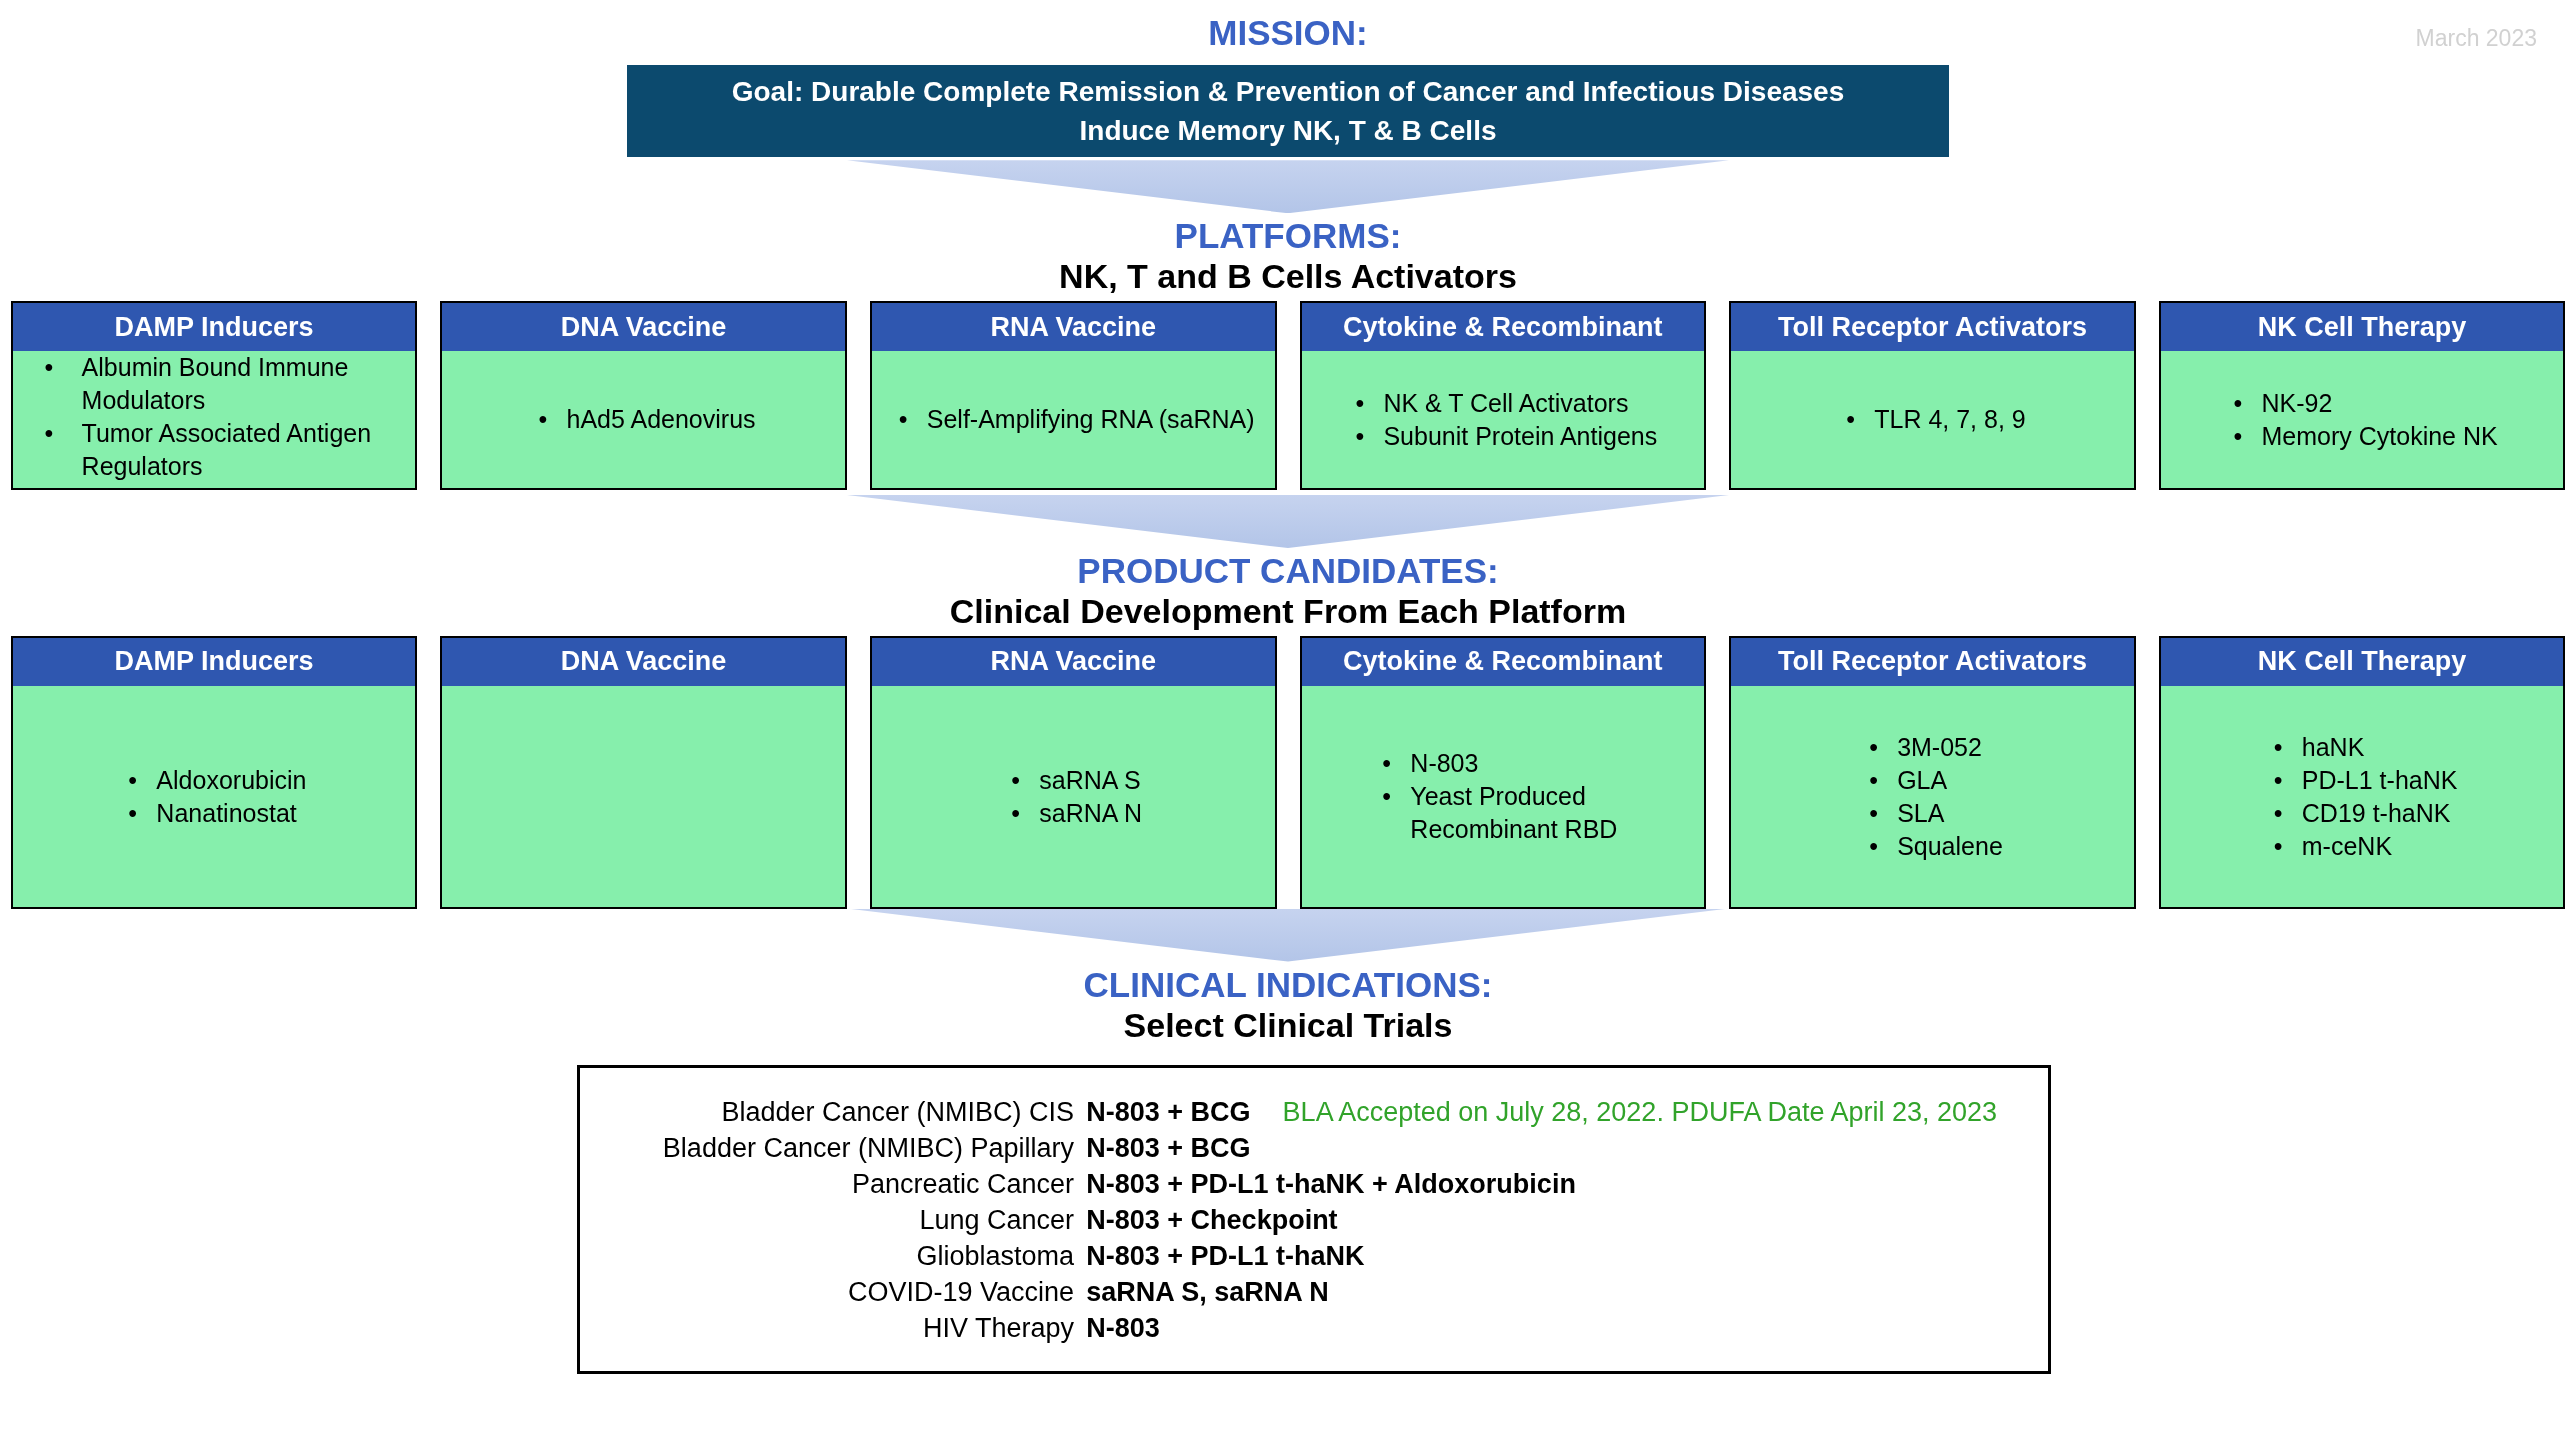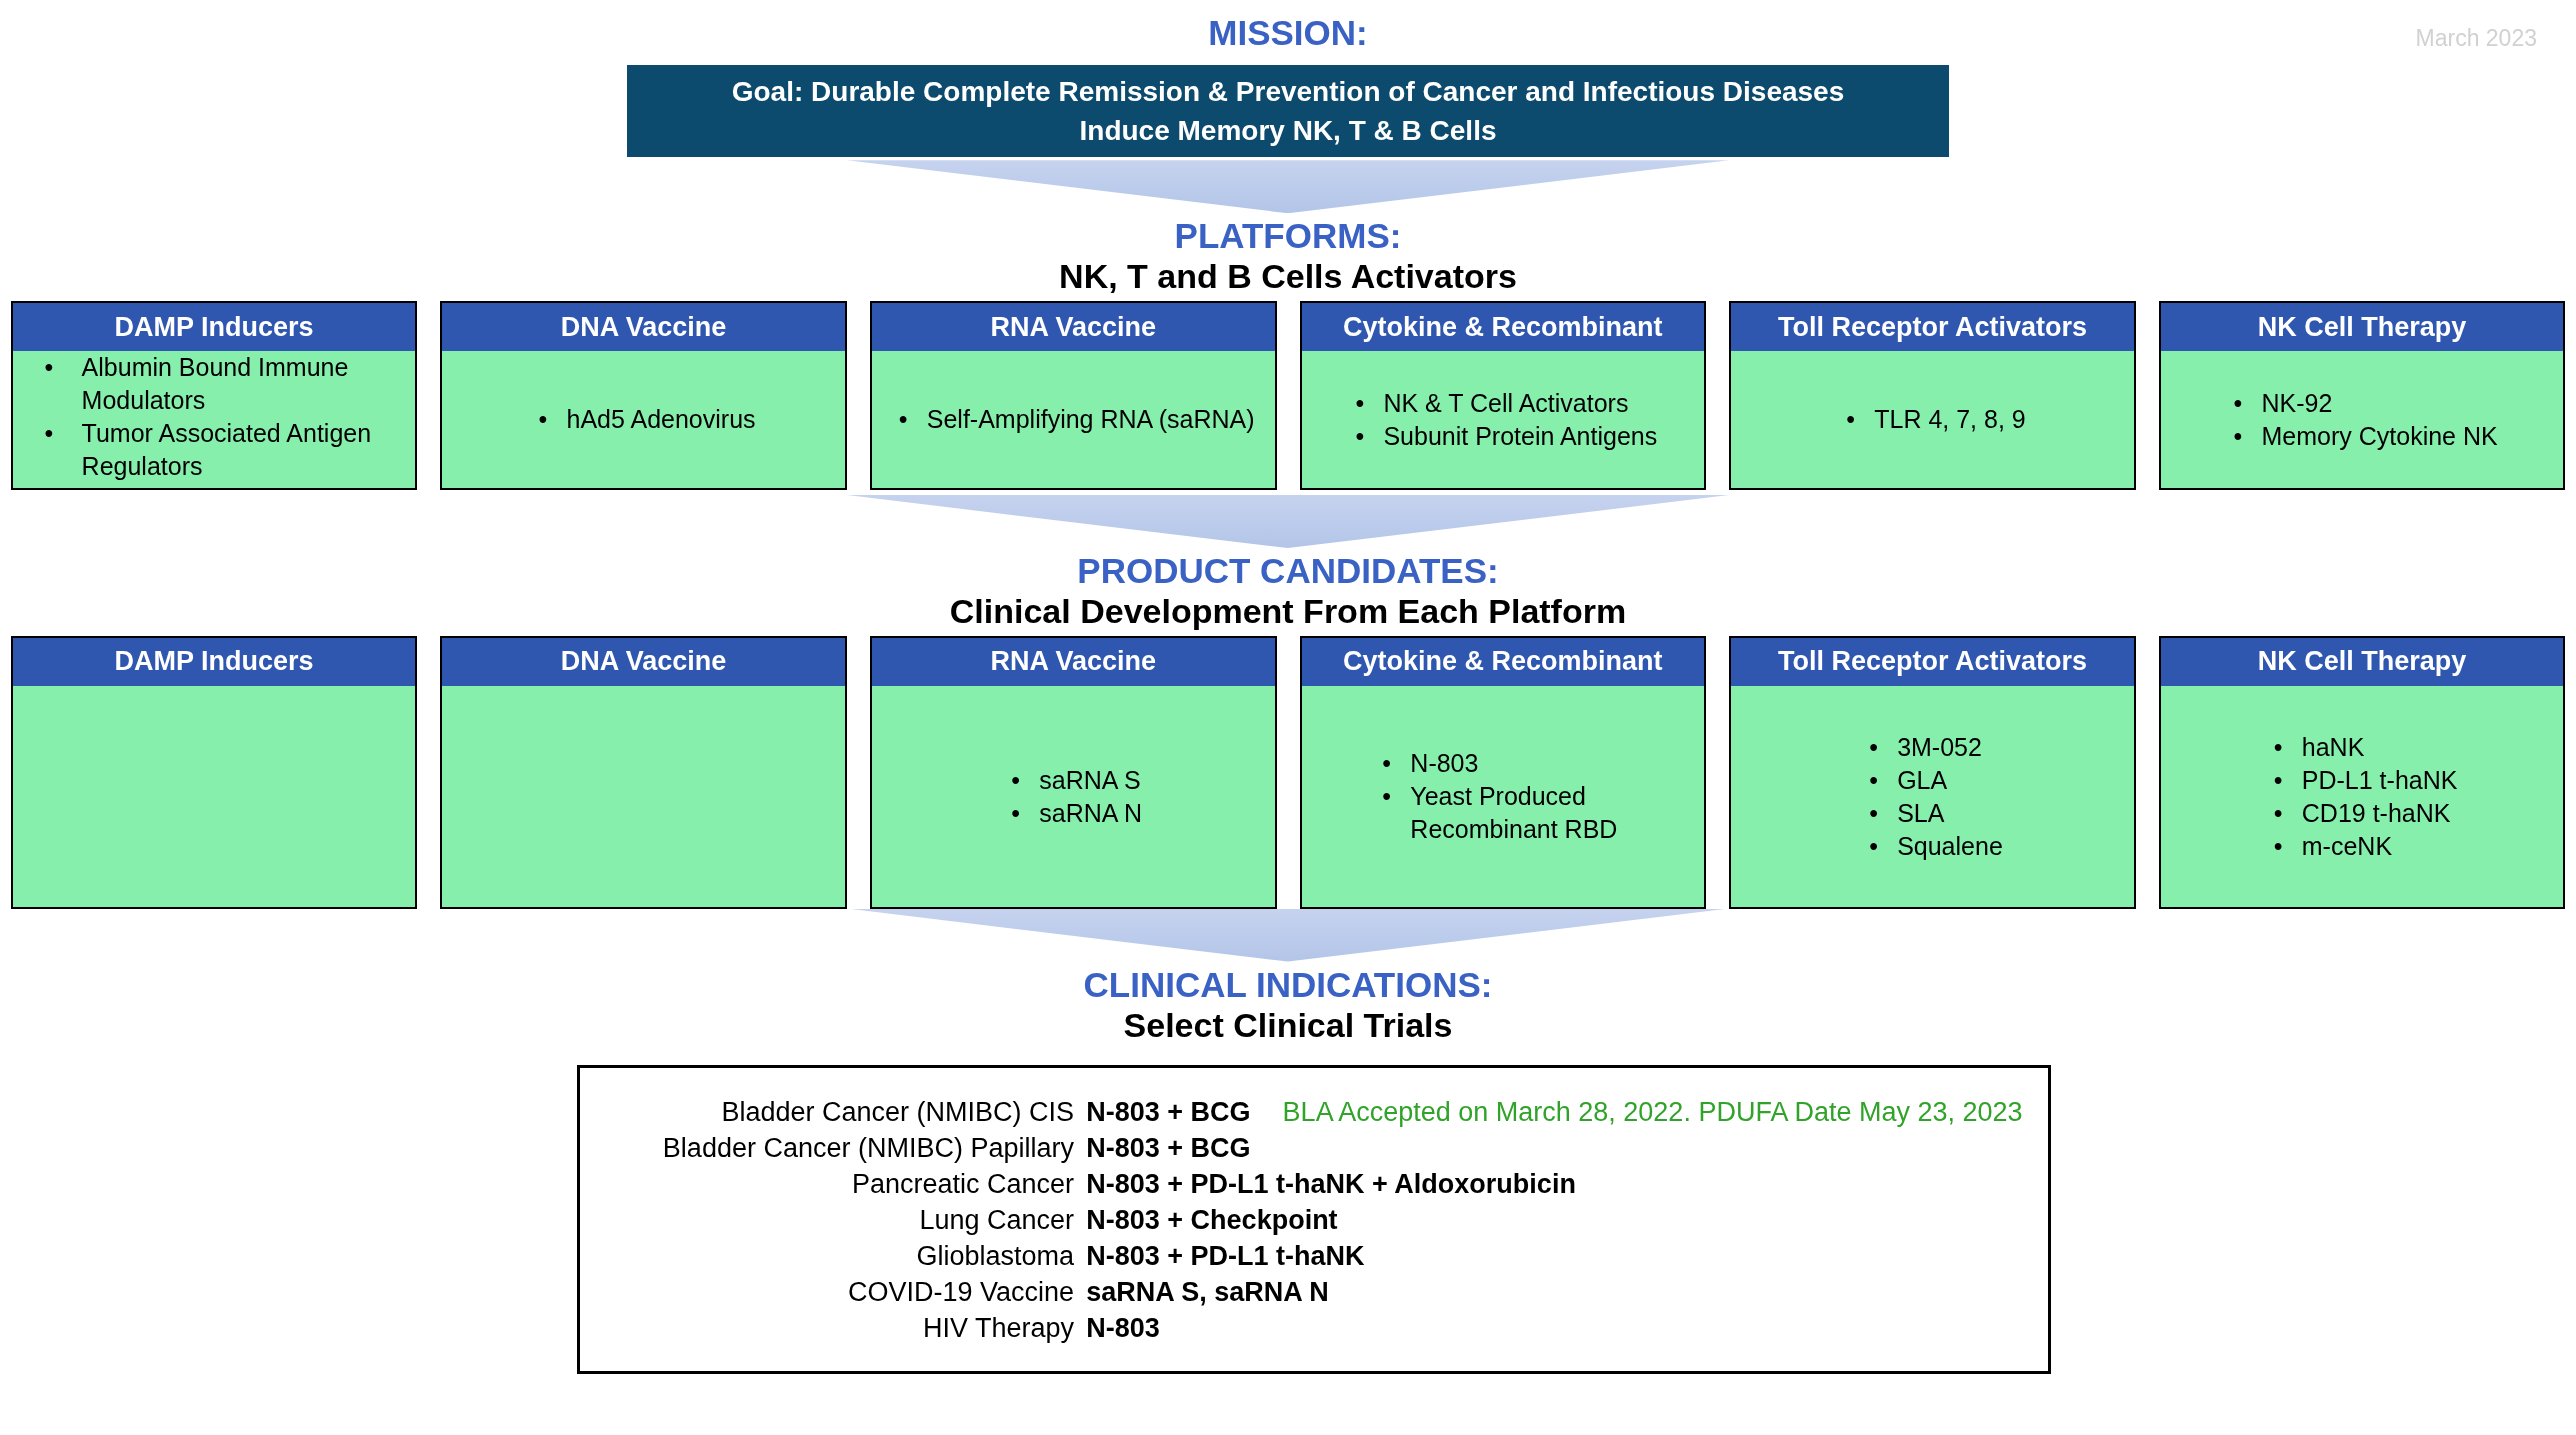--- a/index.html
+++ b/index.html
@@ -151,20 +151,26 @@
   </div>
 
   <div class="chevron" style="margin-top:5.3px;"></div>
 
   <div class="h-blue sect-h">PRODUCT CANDIDATES:</div>
   <div class="h-black">Clinical Development From Each Platform</div>
 
   <div class="box-row products-row">
     <div class="pbox">
       <div class="pbox-header">DAMP Inducers</div>
+      <div class="pbox-body">
+          <ul>
+        <li>Aldoxorubicin</li>
+        <li>Nanatinostat</li>
+      </ul>
+        </div>
     </div>
     <div class="pbox">
       <div class="pbox-header">DNA Vaccine</div>
     </div>
     <div class="pbox">
       <div class="pbox-header">RNA Vaccine</div>
       <div class="pbox-body">
           <ul>
         <li>saRNA S</li>
         <li>saRNA N</li>
@@ -206,21 +212,21 @@
 
   <div class="chevron" style="margin-top:0;"></div>
 
   <div class="h-blue sect-h">CLINICAL INDICATIONS:</div>
   <div class="h-black">Select Clinical Trials</div>
 
   <div class="trials-box">
     <div class="trow">
       <div class="t-ind">Bladder Cancer (NMIBC) CIS</div>
       <div class="t-treat">N-803 + BCG</div>
-      <div class="t-note">BLA Accepted on March 28, 2022. PDUFA Date May 23, 2023</div>
+      <div class="t-note">BLA Accepted on July 28, 2022. PDUFA Date April 23, 2023</div>
     </div>
     <div class="trow">
       <div class="t-ind">Bladder Cancer (NMIBC) Papillary</div>
       <div class="t-treat">N-803 + BCG</div>
     </div>
     <div class="trow">
       <div class="t-ind">Pancreatic Cancer</div>
       <div class="t-treat">N-803 + PD-L1 t-haNK + Aldoxorubicin</div>
     </div>
     <div class="trow">

